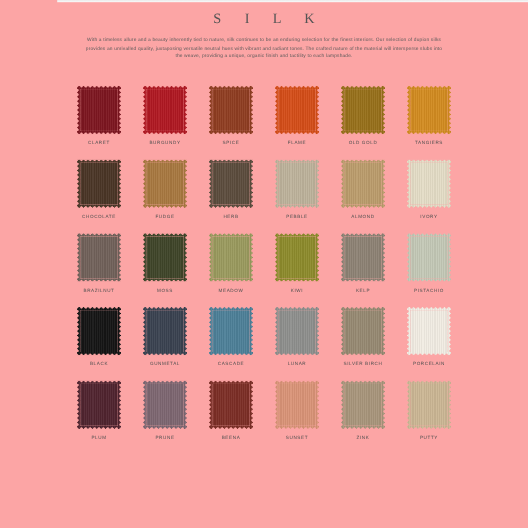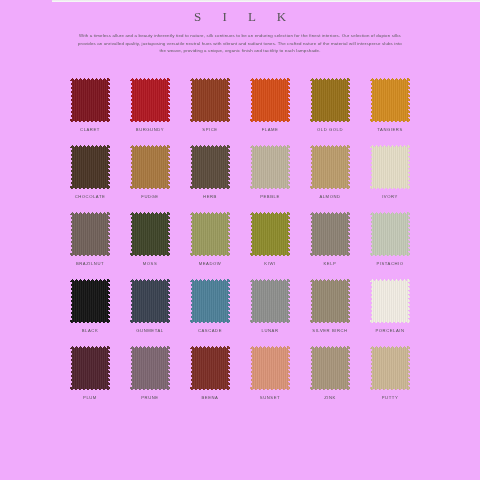--- a/index.html
+++ b/index.html
@@ -12,21 +12,21 @@
     height: 480px;
     overflow: hidden;
     font-family: "Liberation Sans", sans-serif;
     position: relative;
   }
   #page {
     position: absolute;
     left: 0; top: 0;
     width: 480px;
     height: 480px;
-    background: #f0abfc;
+    background: #fca5a5;
     box-sizing: border-box;
   }
   
   #top-edge {
     position: absolute;
     left: 52px;
     top: 0;
     width: 428px;
     height: 2px;
     background: linear-gradient(to bottom, #e9e9e9, #fbfbfb);

